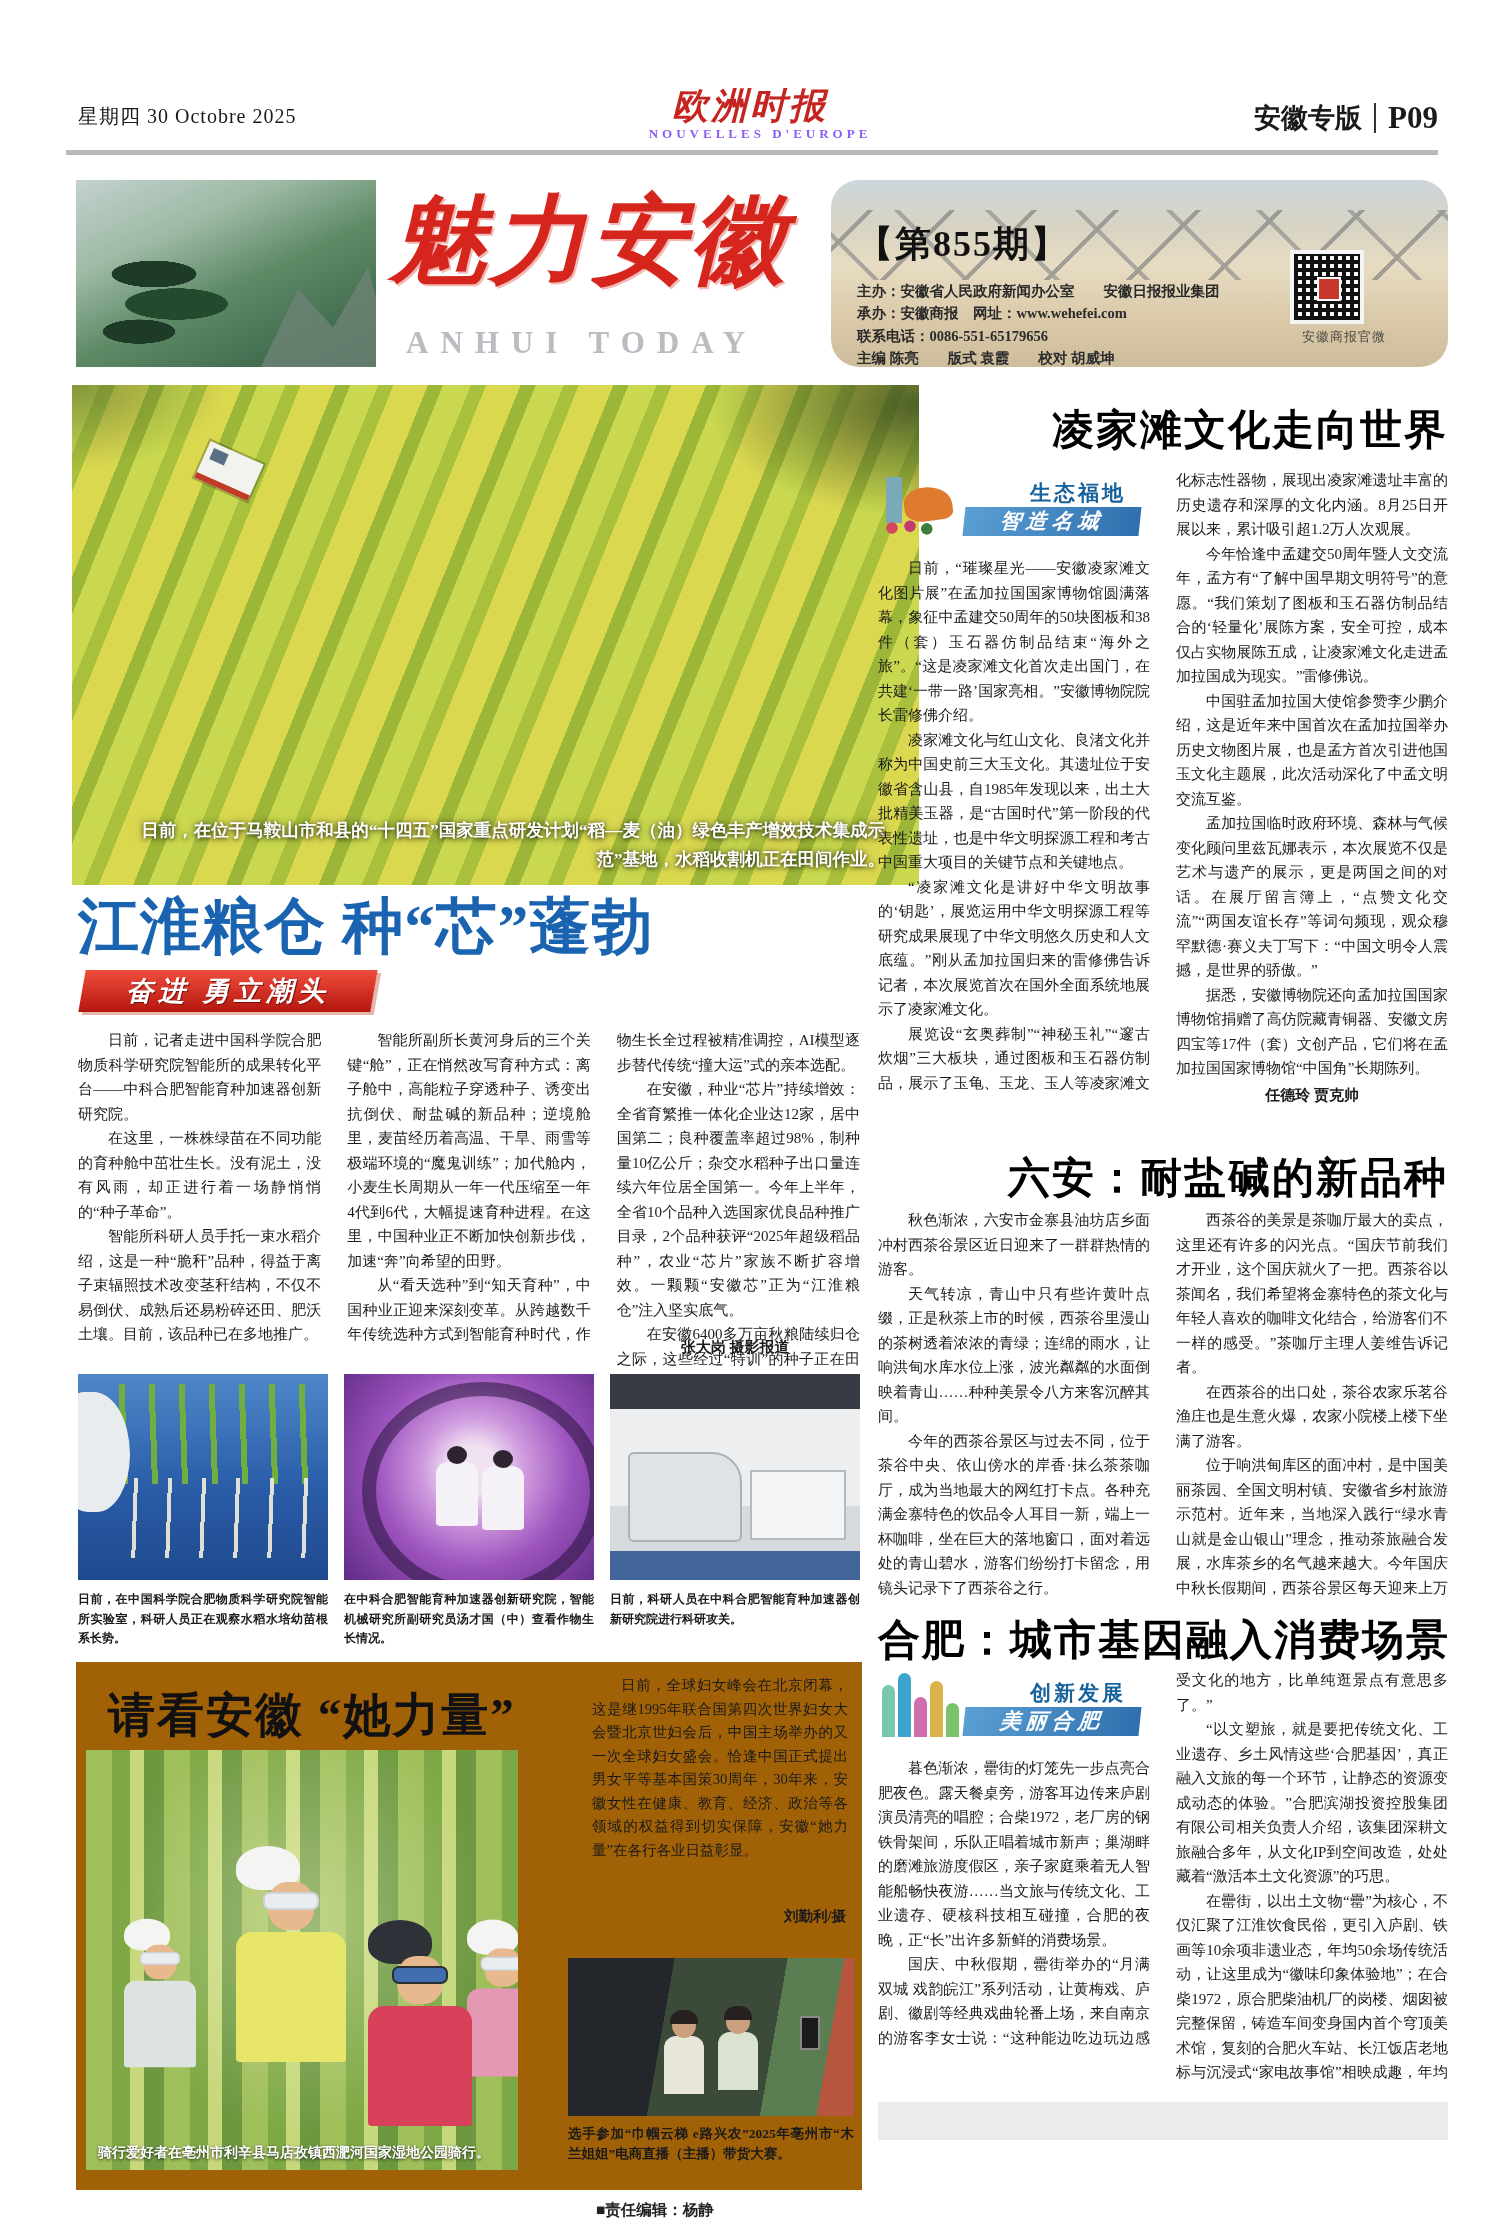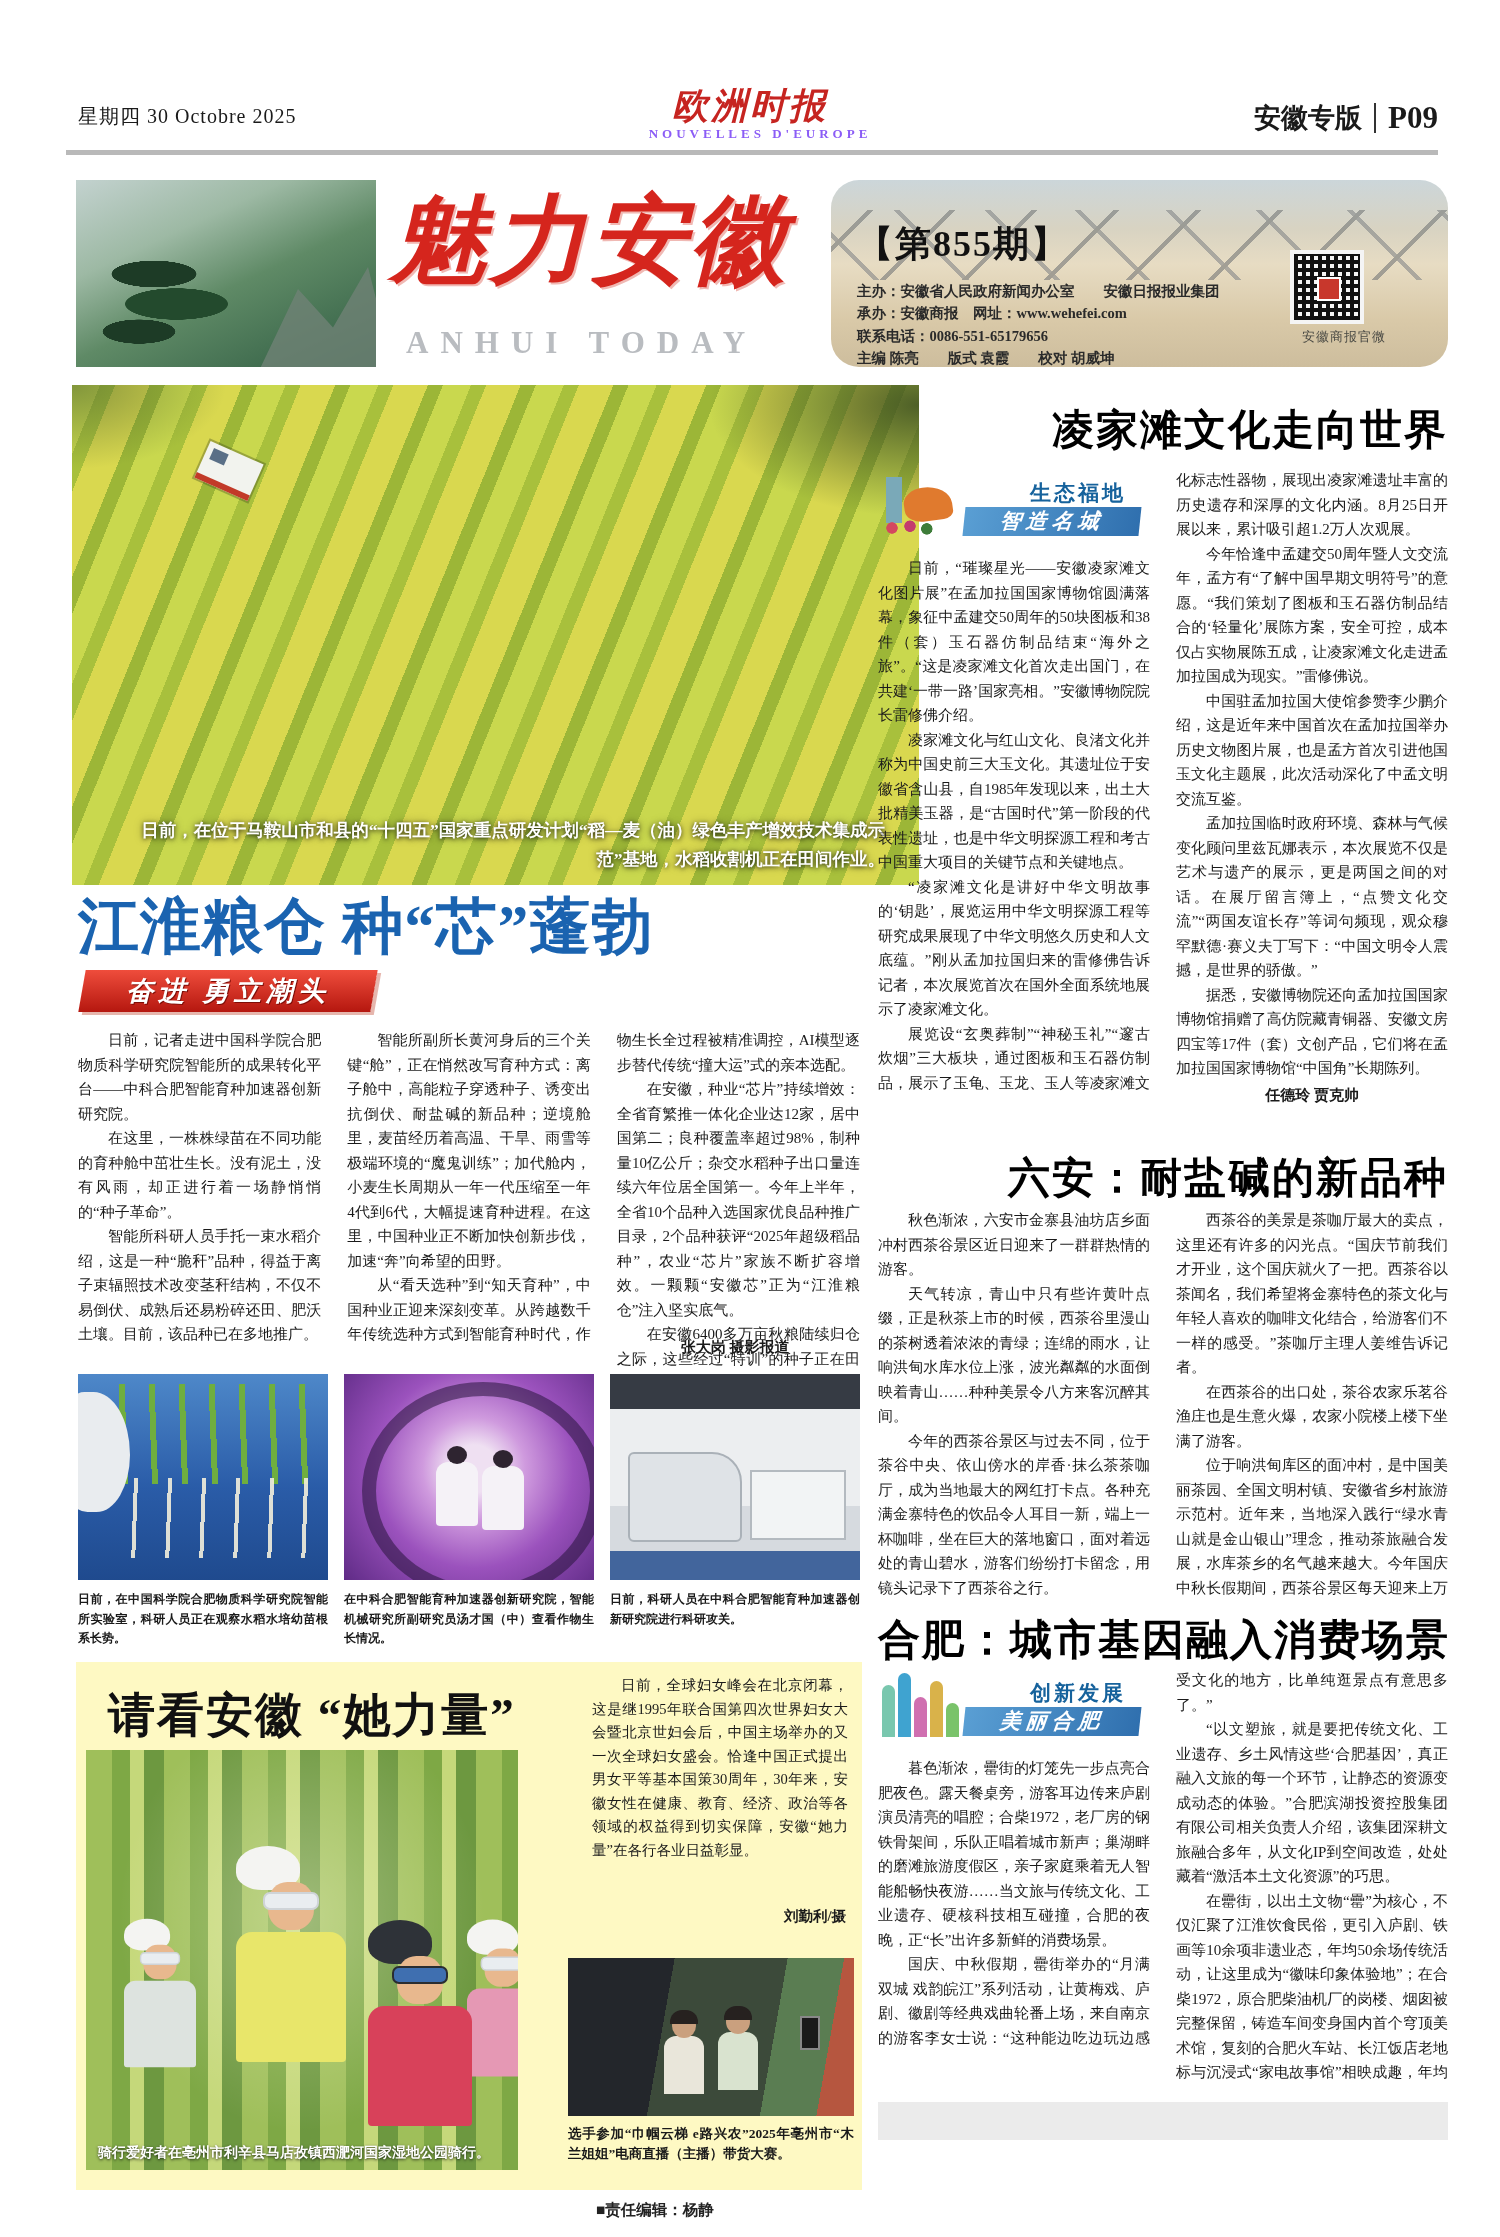--- a/index.html
+++ b/index.html
@@ -76,21 +76,21 @@
      border:14px solid rgba(40,20,60,.55);}
   .pp2 .person{position:absolute;width:42px;height:64px;background:#f5f2f7;border-radius:12px 12px 4px 4px;}
   .pp2 .p1{left:92px;top:88px;} .pp2 .p2{left:138px;top:92px;}
   .pp2 .person:before{content:"";position:absolute;left:11px;top:-16px;width:20px;height:18px;background:#2e2430;border-radius:50%;}
   .pp3{left:610px;background:linear-gradient(180deg,#363b44 0 17%,#eceef0 17% 64%,#d6dadf 64% 86%,#42659c 86%);}
   .pp3 .mach{position:absolute;left:18px;top:78px;width:110px;height:86px;background:#dfe3e7;border:2px solid #aab1b8;border-radius:6px 30px 6px 6px;}
   .pp3 .mach2{position:absolute;left:140px;top:96px;width:92px;height:66px;background:#f2f4f5;border:2px solid #b4bac0;}
   .pp-cap{position:absolute;top:1590px;width:250px;font-size:12px;line-height:19.5px;font-weight:bold;text-align:justify;}
   .pc1{left:78px;} .pc2{left:344px;} .pc3{left:610px;}
   
-  .she{position:absolute;left:76px;top:1662px;width:786px;height:528px;background:#fef9c3;overflow:hidden;}
+  .she{position:absolute;left:76px;top:1662px;width:786px;height:528px;background:#a16207;overflow:hidden;}
   .she-hl{position:absolute;left:32px;top:22px;font-size:47px;font-weight:bold;color:#111;letter-spacing:2px;}
   .she-intro{position:absolute;right:14px;top:12px;width:256px;font-size:14.5px;line-height:23.5px;text-align:justify;text-indent:2em;}
   .she-credit{position:absolute;right:16px;top:245px;width:250px;text-align:right;font-weight:bold;font-size:14.5px;}
   .she-photo{position:absolute;left:10px;top:88px;width:432px;height:420px;overflow:hidden;
      background:repeating-linear-gradient(90deg,#9fbf5a 0 26px,#7ea845 26px 44px,#c5d87a 44px 58px,#6d9840 58px 78px);}
   .she-photo .haze{position:absolute;inset:0;background:radial-gradient(ellipse at 50% 40%,rgba(255,255,230,.35),transparent 60%);}
   .cyc{position:absolute;}
   .helmet{width:64px;height:44px;background:#f4f4f2;border-radius:50% 50% 40% 40%;}
   .face{width:46px;height:48px;background:#e8b88e;border-radius:42%;margin:-8px auto 0;}
   .glasses{width:52px;height:14px;background:#e9edf0;border-radius:7px;margin:-38px auto 0;border:2px solid #cfd4d8;}

